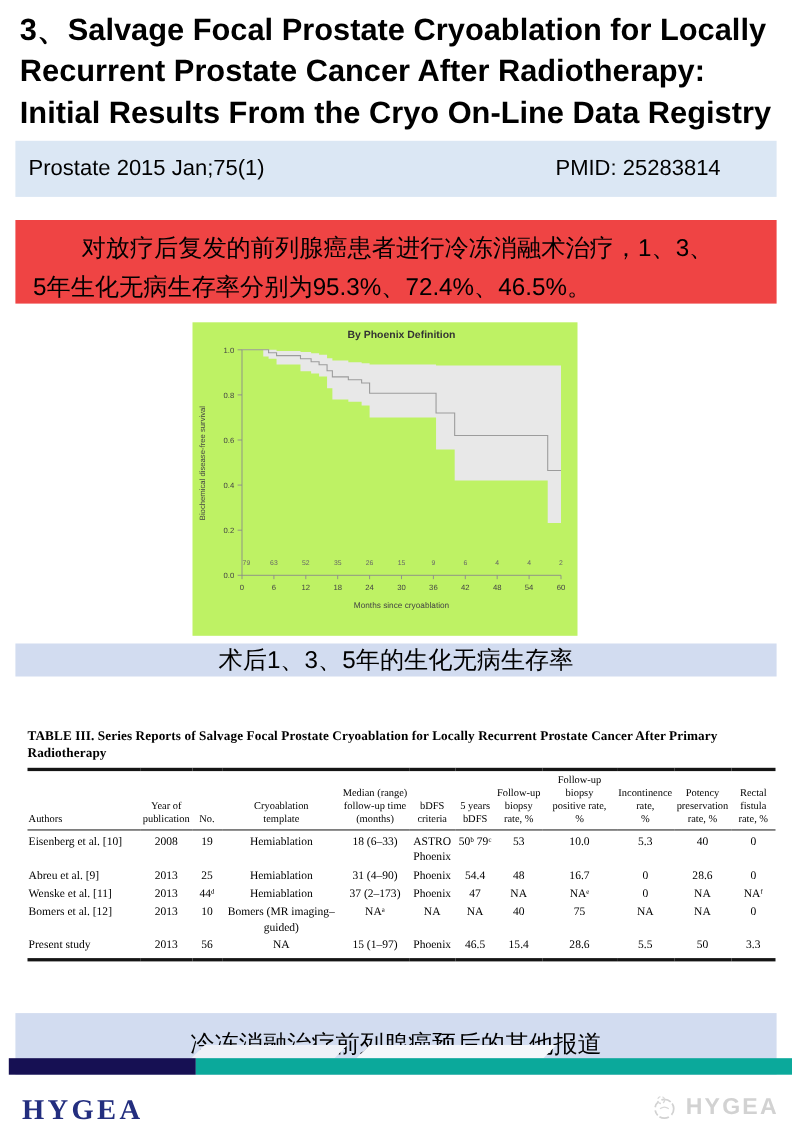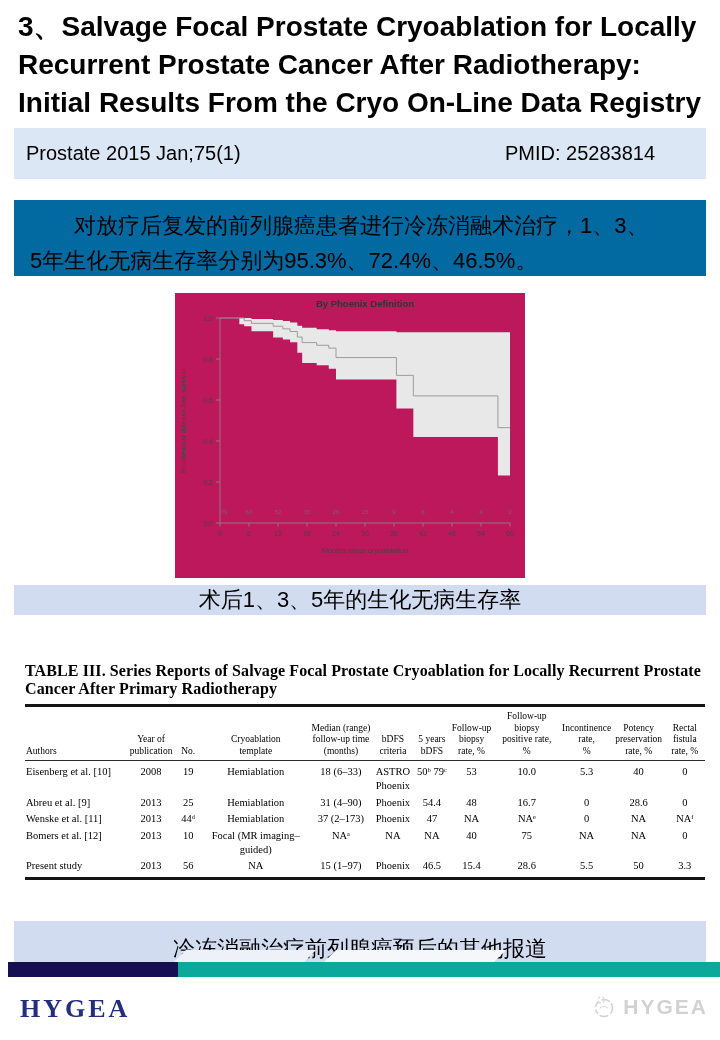--- a/index.html
+++ b/index.html
@@ -17,38 +17,38 @@
   .cite-bar {
     position: absolute; top: 128px; left: 14px; right: 14px; height: 51px;
     background: #dbe7f4; display: flex; align-items: center;
     font-size: 20px;
   }
   .cite-journal { margin-left: 12px; }
   .cite-pmid { position: absolute; left: 491px; }
 
   .summary-box {
     position: absolute; top: 200px; left: 14px; right: 14px; height: 76px;
-    background: #0369a1; font-size: 22px; line-height: 35px;
+    background: #ef4444; font-size: 22px; line-height: 35px;
     padding: 8px 16px 0 16px; text-indent: 2em; white-space: pre-line;
   }
 
-  .figure { position: absolute; top: 293px; left: 175px; width: 350px; height: 285px; background: #be185d; }
+  .figure { position: absolute; top: 293px; left: 175px; width: 350px; height: 285px; background: #bef264; }
 
   .caption-bar {
     position: absolute; left: 14px; right: 14px;
     background: #d2dcf0; text-align: center;
     font-size: 22px; display: flex; align-items: center; justify-content: center;
   }
   .cap1 { top: 585px; height: 30px; }
   .cap2 { top: 921px; height: 56px; }
 
   .table-wrap { position: absolute; top: 662px; left: 25px; width: 680px; background: #fff; }
   .table-title {
     font-family: "Liberation Serif", serif; font-weight: bold;
-    font-size: 16px; margin-bottom: 6px; letter-spacing: 0.1px;
+    font-size: 12px; margin-bottom: 6px; letter-spacing: 0.1px;
   }
   table.datatable {
     width: 100%; border-collapse: collapse; table-layout: fixed;
     font-family: "Liberation Serif", serif;
     border-top: 3px solid #151515; border-bottom: 3px solid #151515;
   }
   table.datatable th {
     font-weight: normal; font-size: 9.5px; line-height: 1.22;
     vertical-align: bottom; text-align: center; padding: 4px 1px 3px 1px;
     border-bottom: 1.4px solid #2a2a2a; white-space: pre-line;
@@ -248,21 +248,21 @@
             <td>NA</td>
             <td>NAᵉ</td>
             <td>0</td>
             <td>NA</td>
             <td>NAᶠ</td>
           </tr>
           <tr>
             <td class="left">Bomers et al. [12]</td>
             <td>2013</td>
             <td>10</td>
-            <td>Focal (MR imaging–guided)</td>
+            <td>Bomers (MR imaging–guided)</td>
             <td>NAᵃ</td>
             <td>NA</td>
             <td>NA</td>
             <td>40</td>
             <td>75</td>
             <td>NA</td>
             <td>NA</td>
             <td>0</td>
           </tr>
           <tr>

